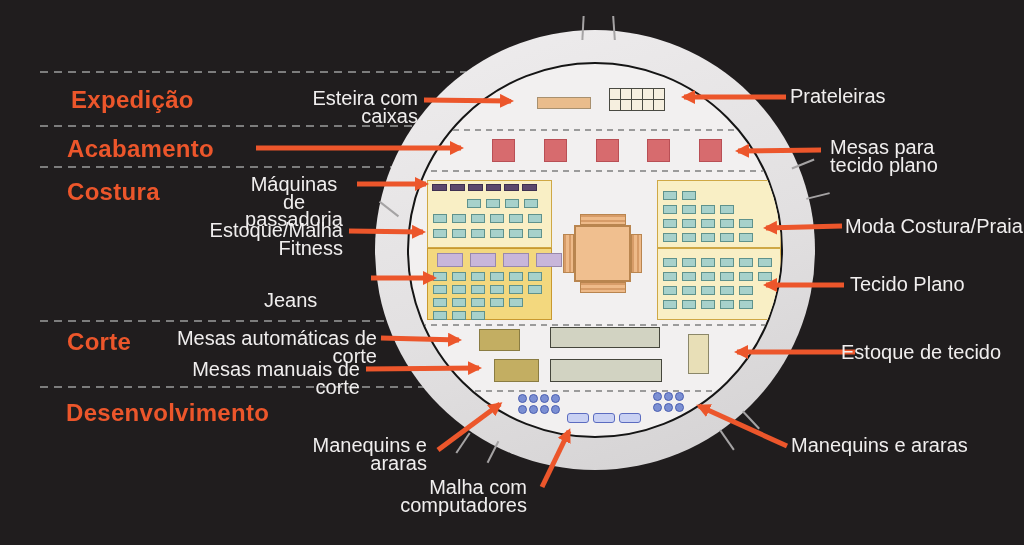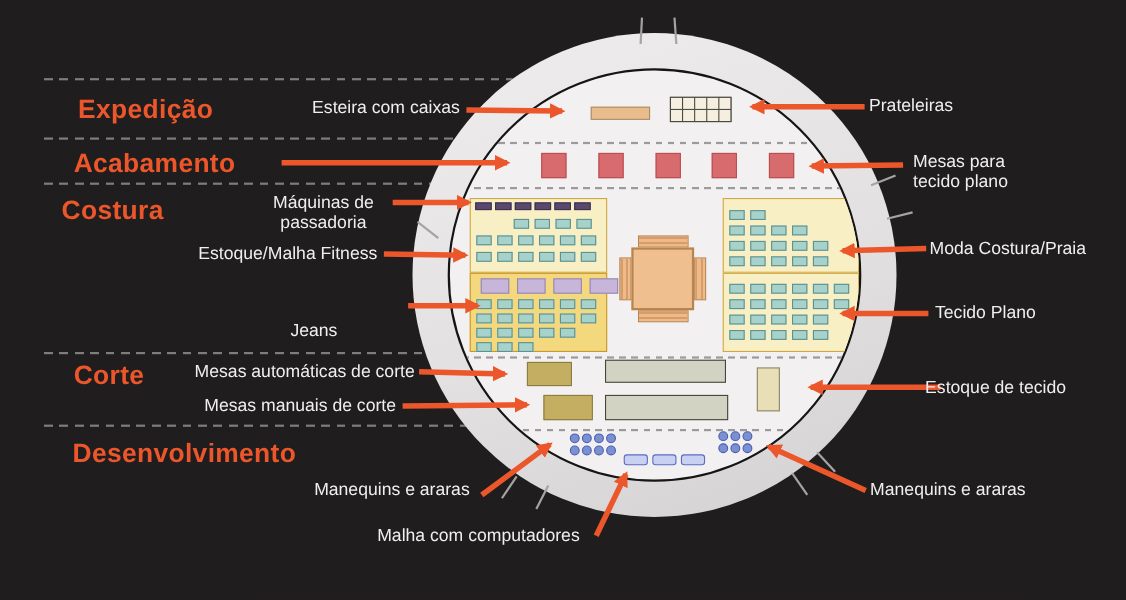--- a/index.html
+++ b/index.html
@@ -1,21 +1,21 @@
 <!DOCTYPE html>
 <html style="--bg: #201d1e; --accent: #ec562b; --text: #f0eeee; --dash-outer: #7d7d7d; --dash-inner: #9b9b9b; --floor: #f2f0f0; --panel-light: #f9efc5; --panel-dark: #f3d87e; --panel-border: #cfa845; --teal: #a7d1cb; --teal-border: #5f928c; --purple: #5c486c; --lavender: #c8b6da; --red: #d76b6e; --red-border: #b94f55; --tan: #e9bc8c; --table-center: #f0bf8f; --olive: #c3ae62; --graytable: #d2d3c2; --estoque: #e8dfb7; --dot: #7b8fd3; --dot-border: #4b5fb0; --computer: #c9d1f3; --computer-border: #5c6cc0;"><head>
 <meta charset="utf-8">
 <style>
   html,body{margin:0;padding:0;background:#201d1e;}
   .stage{position:relative;width:1024px;height:545px;background:var(--bg,#201d1e);overflow:hidden;
          font-family:"Liberation Sans",sans-serif;}
   .dash-line{position:absolute;height:2px;
       background:repeating-linear-gradient(90deg,var(--dash-outer,#7d7d7d) 0 8px,transparent 8px 14px);}
   .zone-label{position:absolute;color:var(--accent,#ec562b);font-weight:bold;font-size:24px;letter-spacing:.3px;}
-  .callout{position:absolute;color:var(--text,#f0eeee);font-size:16px;line-height:17.5px;}
+  .callout{position:absolute;color:var(--text,#f0eeee);font-size:20px;line-height:17.5px;}
   .ring{position:absolute;left:375px;top:30px;width:440px;height:440px;border-radius:50%;
         background:linear-gradient(160deg,#efedee 0%,#e2e0e1 55%,#d3d1d2 100%);}
   .floor{position:absolute;left:407px;top:62px;width:376px;height:376px;border-radius:50%;
          background:var(--floor,#f2f0f0);border:2px solid #151515;overflow:hidden;box-sizing:border-box;}
   .dash-inner{position:absolute;left:0;width:100%;height:2px;
       background:repeating-linear-gradient(90deg,var(--dash-inner,#9b9b9b) 0 6px,transparent 6px 11px);}
   .furn{position:absolute;box-sizing:border-box;}
   .esteira{background:var(--tan,#e9bc8c);border:1px solid #a8906f;}
   .shelves{display:grid;grid-template-rows:repeat(2,1fr);gap:1px;background:#4a4a42;border:1px solid #4a4a42;}
   .shelf-cell{background:#f6efdf;}
@@ -55,21 +55,21 @@
 <div class="stage">
 
   <div class="dash-line" style="left:40px;top:71px;width:426px;"></div>
   <div class="dash-line" style="left:40px;top:125px;width:374px;"></div>
   <div class="dash-line" style="left:40px;top:166px;width:352px;"></div>
   <div class="dash-line" style="left:40px;top:320px;width:348px;"></div>
   <div class="dash-line" style="left:40px;top:386px;width:384px;"></div>
 
   <div class="zone-label" style="left:71px;top:86px;text-align:center;">Expedição</div>
   <div class="zone-label" style="left:67px;top:135px;">Acabamento</div>
-  <div class="zone-label" style="left:56px;top:178px;">Costura</div>
+  <div class="zone-label" style="left:67px;top:178px;">Costura</div>
   <div class="zone-label" style="left:67px;top:328px;">Corte</div>
   <div class="zone-label" style="left:66px;top:399px;">Desenvolvimento</div>
 
   <div class="ring"></div>
   <div class="floor">
     <div class="dash-inner" style="top:65px;"></div>
     <div class="dash-inner" style="top:106px;"></div>
     <div class="dash-inner" style="top:260px;"></div>
     <div class="dash-inner" style="top:326px;"></div>
 

